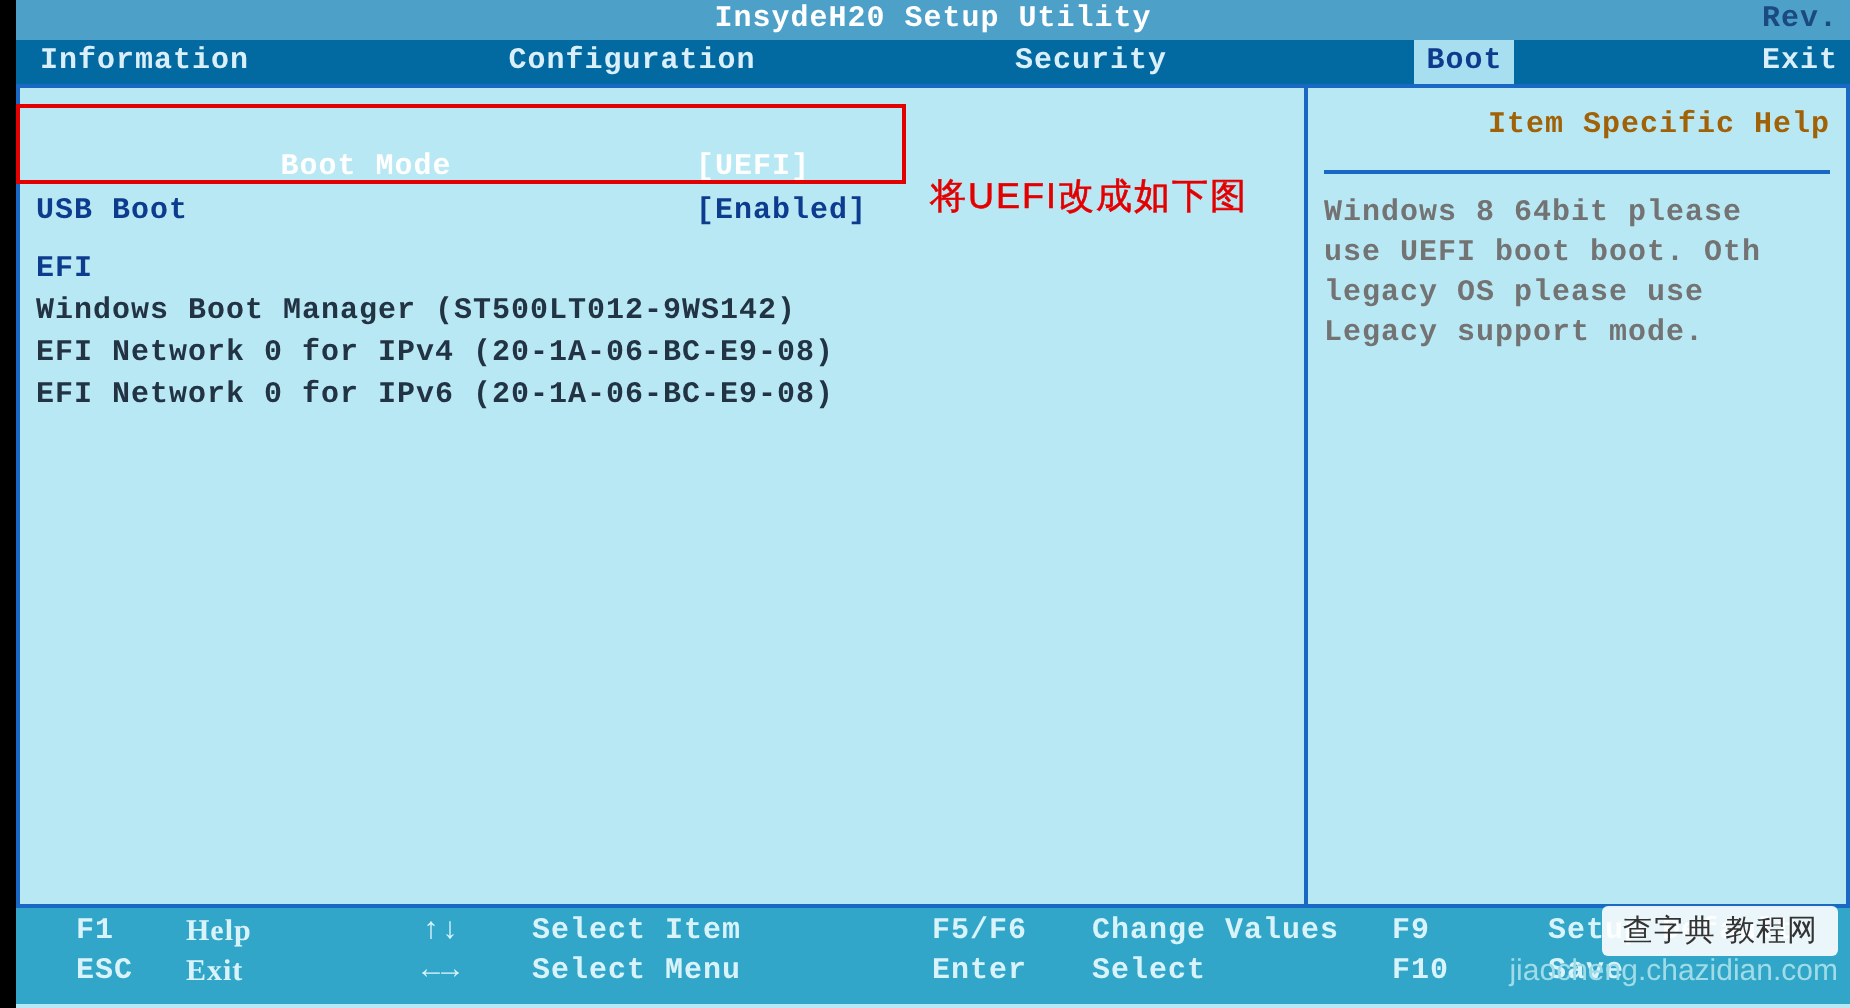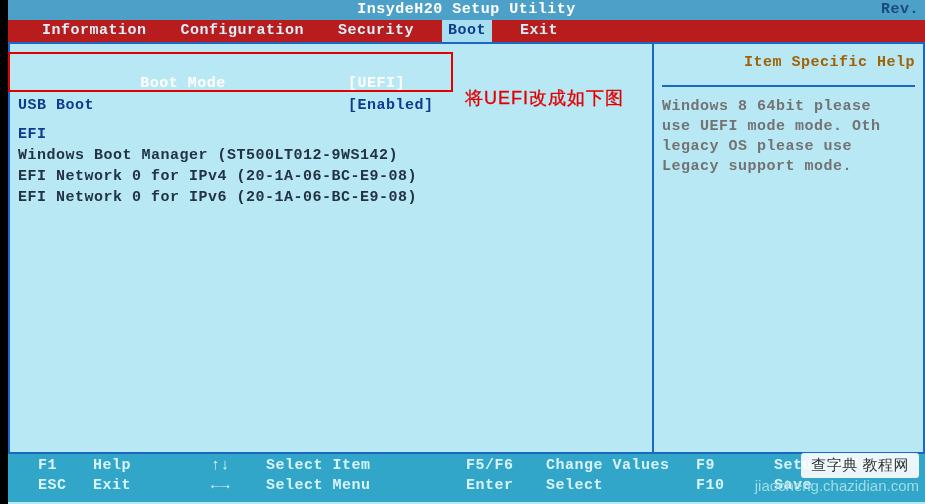--- a/index.html
+++ b/index.html
@@ -25,27 +25,28 @@
     text-align: center;
     line-height: 20px;
   }
   .titlebar .rev {
     position: absolute;
     right: 6px; top: 0;
     color: #1a4a80;
   }
   .menubar {
     height: 22px;
-    background: #b91c1c;
+    background: #0369a1;
     color: #d9f0fb;
     display: flex;
     align-items: center;
-    padding-left: 28px;
+    padding-left: 6px;
     gap: 22px;
     line-height: 22px;
+    justify-content: space-between;
   }
   .menubar .tab { padding: 0 6px; }
   .menubar .tab.active { background: #a8dff0; color: #0d3c8f; }
   .main {
     position: relative;
     display: flex;
     height: 412px;
   }
   .panel-left {
     flex: 1;
@@ -98,21 +99,21 @@
     height: 48px;
     background: #31a6c8;
     color: #d9f3fb;
     display: flex;
     flex-direction: column;
     padding: 2px 0 0 30px;
     line-height: 20px;
   }
   .footer-row { display: flex; }
   .fk { width: 55px; }
-  .fl { width: 118px; }
+  .fl { width: 118px; font-family: Liberation Serif, serif; }
   .fk2 { width: 80px; }
   .fl2 { width: 200px; }
   .fk3 { width: 78px; }
   .fl3 { width: 150px; }
   .watermark {
     position: absolute;
     right: 6px; bottom: 26px;
     background: rgba(255,255,255,0.9);
     color: #333;
     font-family: "Microsoft YaHei", sans-serif;
@@ -170,21 +171,21 @@
       <div class="boot-item">EFI Network 0 for IPv6 (20-1A-06-BC-E9-08)</div>
 
       <div class="annotation">将UEFI改成如下图</div>
     </div>
 
     <div class="panel-right">
       <div class="help-title">Item Specific Help</div>
       <div class="help-divider"></div>
       <div class="help-text">
         <div>Windows 8 64bit please</div>
-        <div>use UEFI mode mode. Oth</div>
+        <div>use UEFI boot boot. Oth</div>
         <div>legacy OS please use</div>
         <div>Legacy support mode.</div>
       </div>
     </div>
   </div>
 
   <div class="footer">
     <div class="footer-row">
       <span class="fk">F1</span>
       <span class="fl">Help</span>

